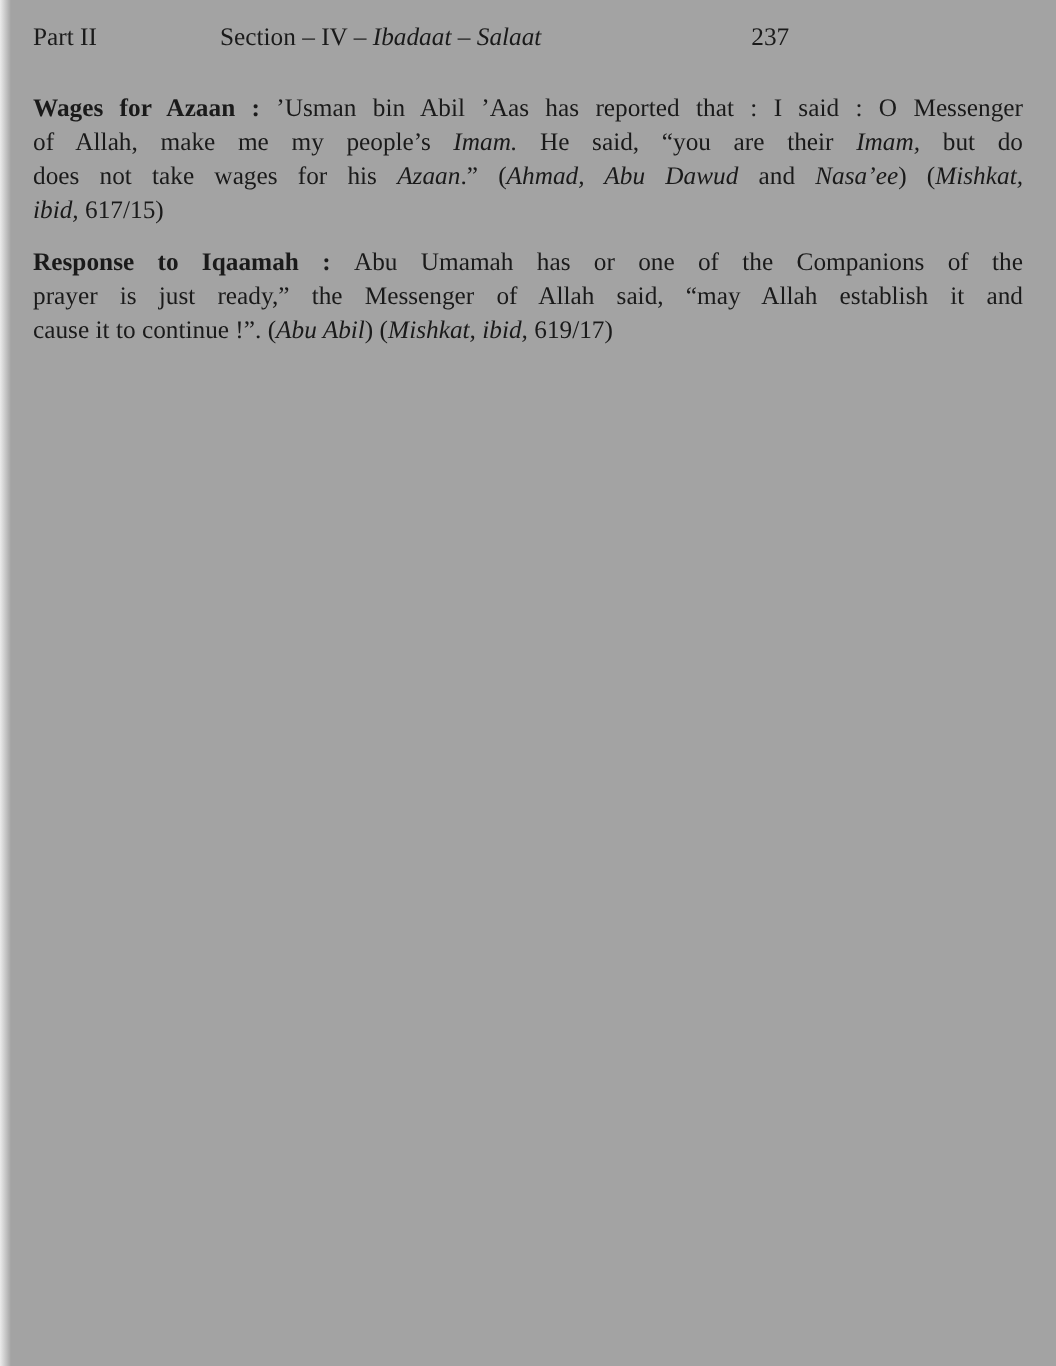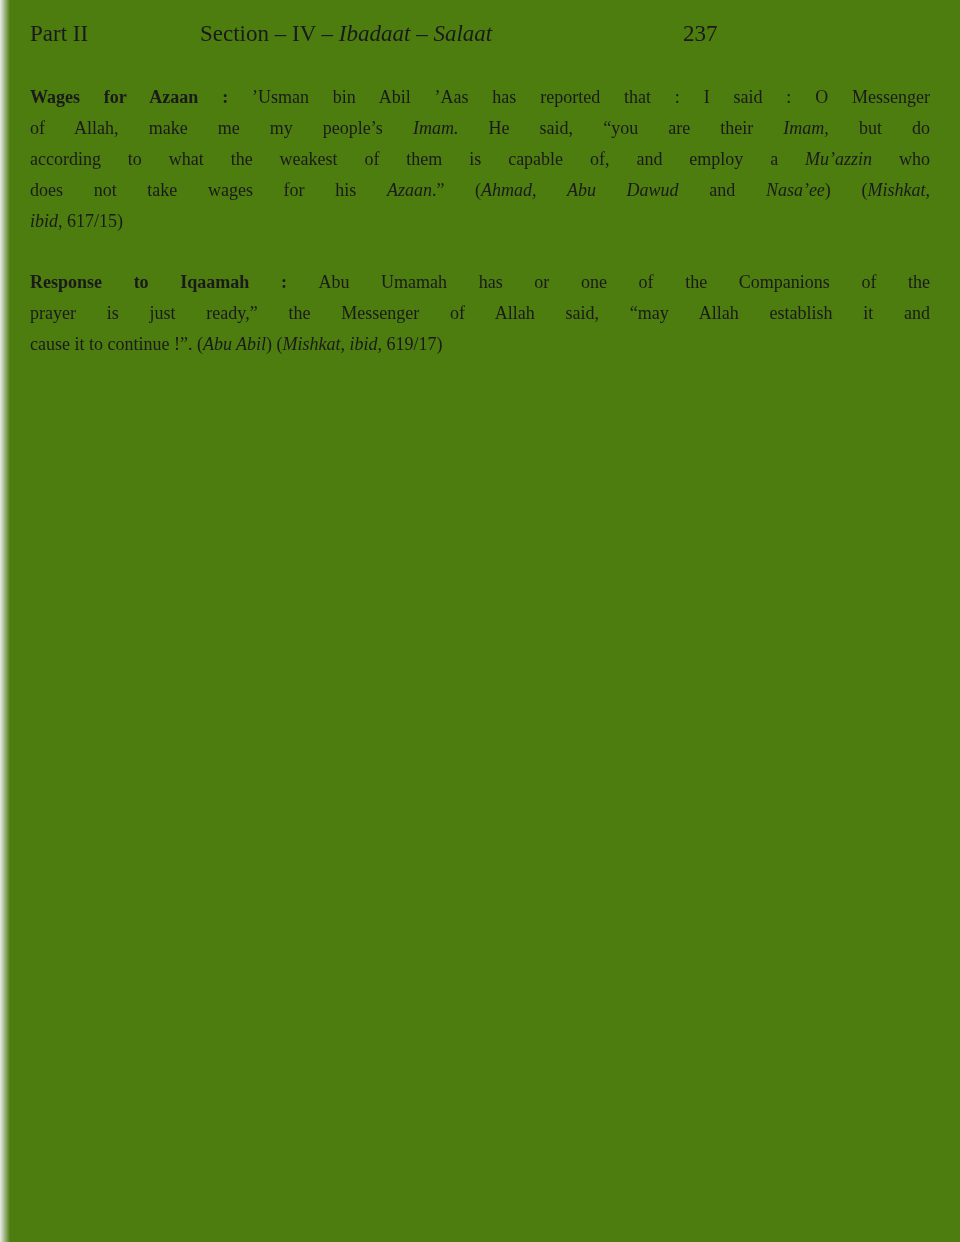--- a/index.html
+++ b/index.html
@@ -4,21 +4,21 @@
 <style>
   html, body {
     margin: 0;
     padding: 0;
     background: #ffffff;
   }
   .page {
     position: relative;
     width: 960px;
     height: 1242px;
-    background: #4d7c0f;
+    background: #a3a3a3;
     color: #1a1a1a;
     font-family: "Liberation Serif", "DejaVu Serif", serif;
     overflow: hidden;
   }
   .scan-edge {
     position: absolute;
     left: 0;
     top: 0;
     width: 10px;
     height: 100%;
@@ -36,23 +36,23 @@
   }
   .header .h-left   { position: absolute; left: 30px; }
   .header .h-center { position: absolute; left: 200px; }
   .header .h-num    { position: absolute; left: 683px; }
   .body-text {
     position: absolute;
     top: 82px;
     left: 30px;
     width: 900px;
   }
-  .paragraph + .paragraph { margin-top: 30px; }
+  .paragraph + .paragraph { margin-top: 16px; }
   .line {
-    font-size: 18px;
+    font-size: 23px;
     line-height: 31px;
     min-height: 31px;
     text-align: left;
   }
   .line.just {
     text-align: justify;
     text-align-last: justify;
   }
   .bold   { font-weight: bold; }
   .italic { font-style: italic; }
@@ -66,21 +66,20 @@
   <div class="header">
     <span class="h-left">Part II</span>
     <span class="h-center"><span>Section – IV – </span><span class="italic">Ibadaat – Salaat</span></span>
     <span class="h-num">237</span>
   </div>
 
   <div class="body-text">
       <div class="paragraph">
         <div class="line just"><span class="bold">Wages for Azaan : </span><span>’Usman bin Abil ’Aas has reported that : I said : O Messenger</span></div>
         <div class="line just"><span>of Allah, make me my people’s </span><span class="italic">Imam.</span><span> He said, “you are their </span><span class="italic">Imam,</span><span> but do</span></div>
-        <div class="line just"><span>according to what the weakest of them is capable of, and employ a </span><span class="italic">Mu’azzin</span><span> who</span></div>
         <div class="line just"><span>does not take wages for his </span><span class="italic">Azaan</span><span>.” (</span><span class="italic">Ahmad, Abu Dawud</span><span> and </span><span class="italic">Nasa’ee</span><span>) (</span><span class="italic">Mishkat,</span></div>
         <div class="line"><span class="italic">ibid,</span><span> 617/15)</span></div>
       </div>
       <div class="paragraph">
         <div class="line just"><span class="bold">Response to Iqaamah : </span><span>Abu Umamah has or one of the Companions of the</span></div>
         <div class="line just"><span>prayer is just ready,” the Messenger of Allah said, “may Allah establish it and</span></div>
         <div class="line"><span>cause it to continue !”. (</span><span class="italic">Abu Abil</span><span>) (</span><span class="italic">Mishkat, ibid,</span><span> 619/17)</span></div>
       </div>
     </div>
 </div>

